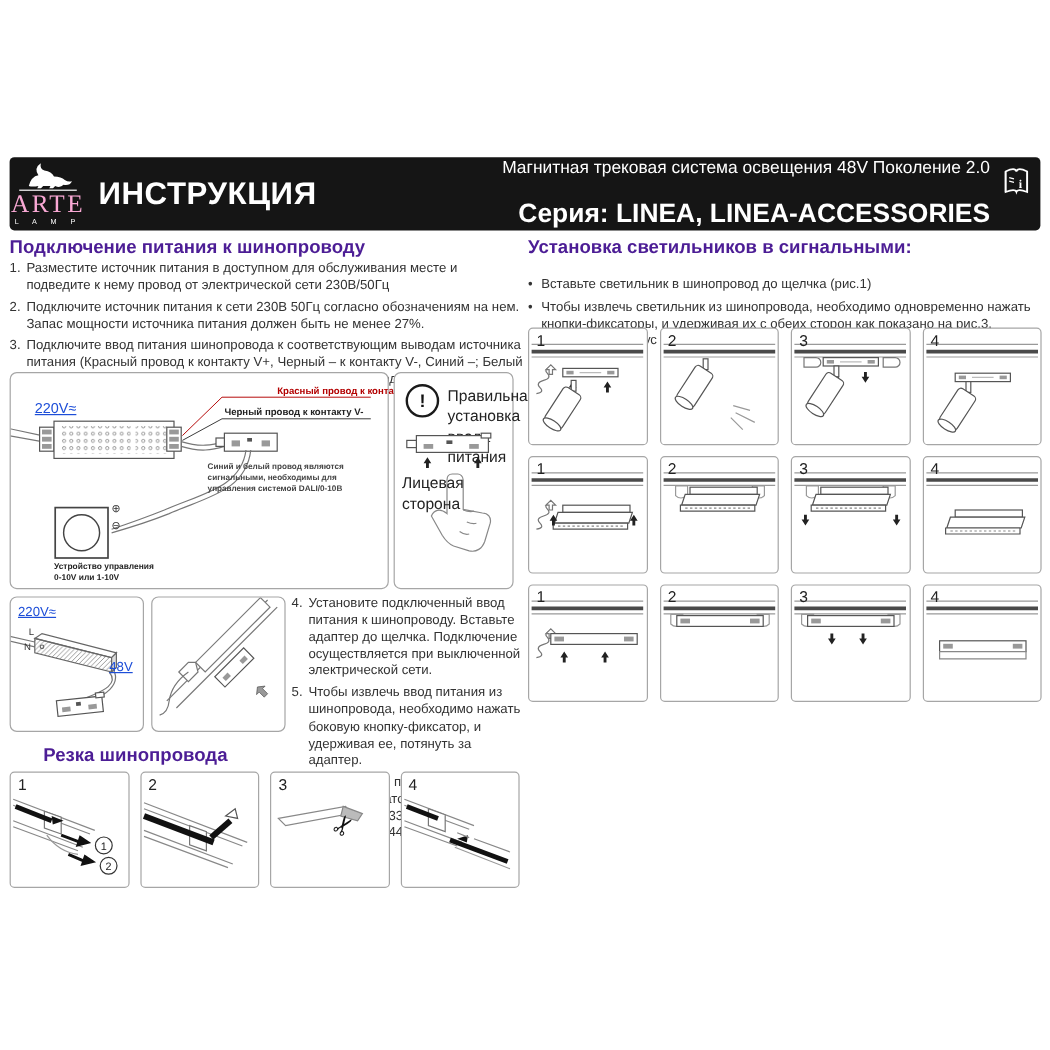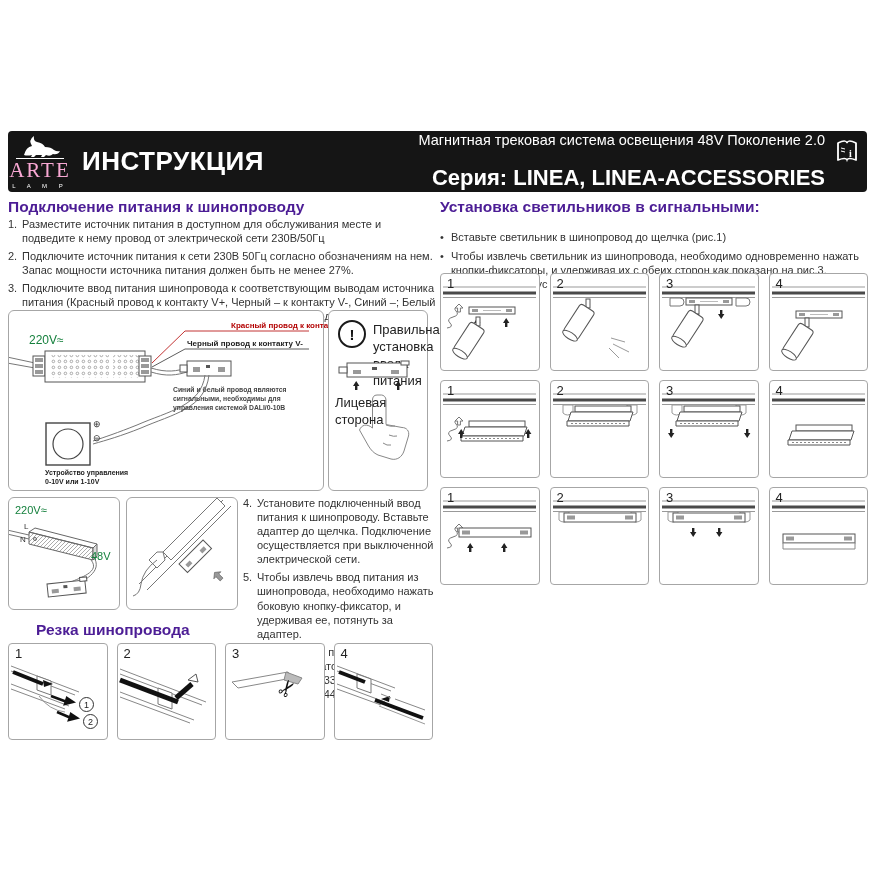--- a/index.html
+++ b/index.html
@@ -23,21 +23,21 @@
   .step{display:flex;margin-bottom:4px;}
   .step .num{flex:none;width:14px;}
   .step .txt{flex:1;}
   .bullets{position:absolute;font-size:11px;line-height:1.28;color:#333;}
   .bullet{display:flex;margin-bottom:5px;}
   .bullet .dot{flex:none;width:11px;}
   .bullet .dot::before{content:"•";}
   
   .dbox{position:absolute;border:1px solid #a6a6a6;border-radius:6px;background:#fff;}
   .lbl{position:absolute;white-space:nowrap;}
-  .v-lbl{font-size:12px;color:#15803d;}
+  .v-lbl{font-size:12px;color:#1d4ed8;text-decoration:underline;}
   .red-lbl{font-size:8px;font-weight:bold;color:#b30000;margin-left:44px;}
   .blk-lbl{font-size:8px;font-weight:bold;color:#222;}
   .note-lbl{font-size:6.8px;font-weight:bold;color:#444;line-height:1.35;white-space:normal;width:148px;}
   .ctrl-lbl{font-size:7px;font-weight:bold;color:#222;line-height:1.35;white-space:normal;width:90px;}
   .pm{font-size:9px;color:#333;}
   .tiny{font-size:13px;color:#222;line-height:1.3;white-space:normal;}
   .warn-circ{position:absolute;width:24px;height:24px;border:2.5px solid #1a1a1a;border-radius:50%;
              display:flex;align-items:center;justify-content:center;font-weight:bold;font-size:15px;color:#111;}
   .ln{font-size:8px;color:#333;}
   

